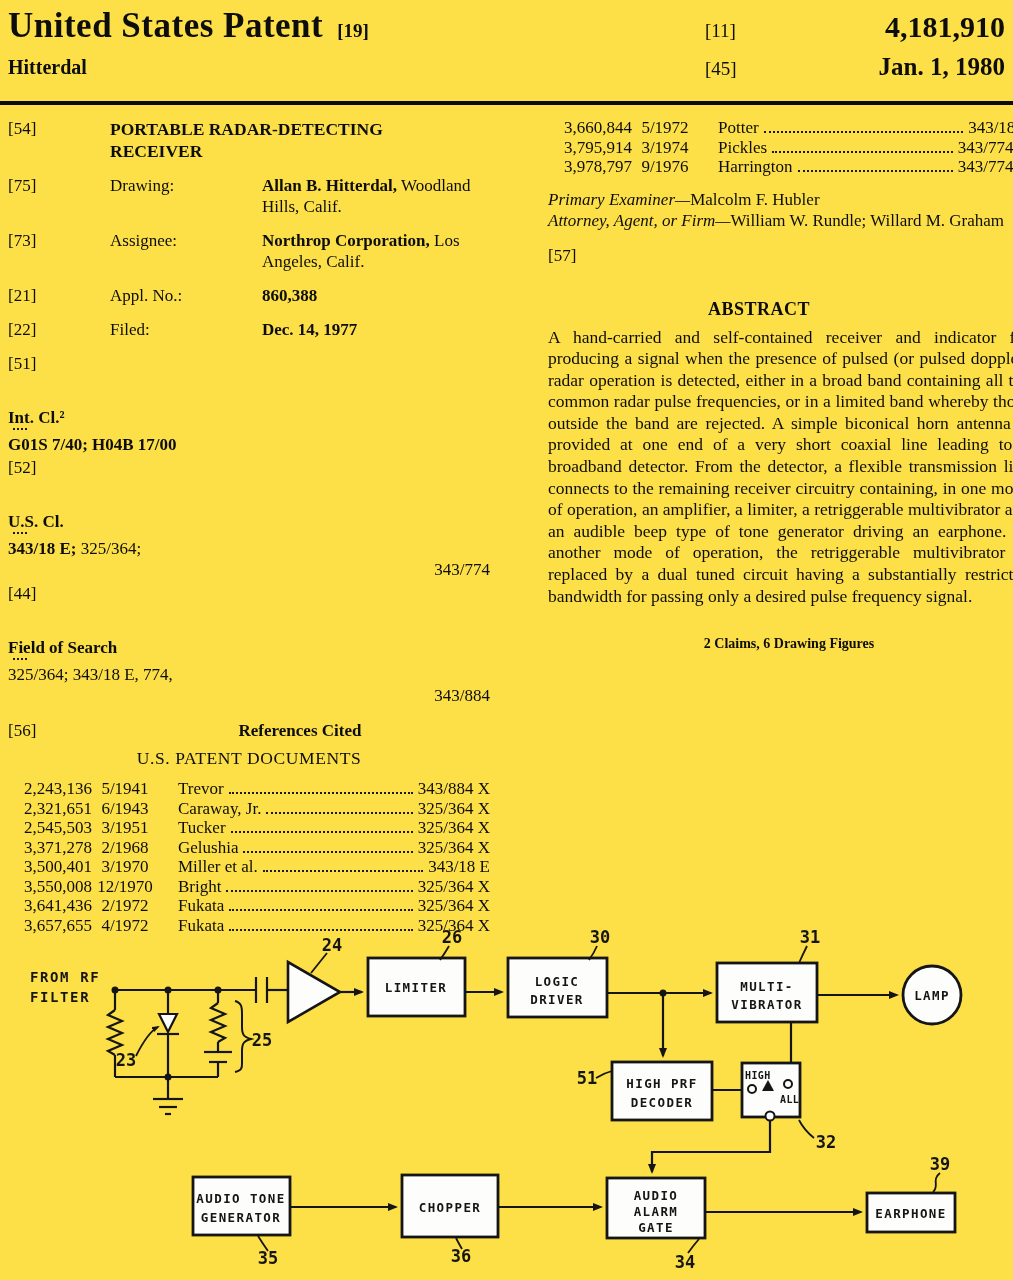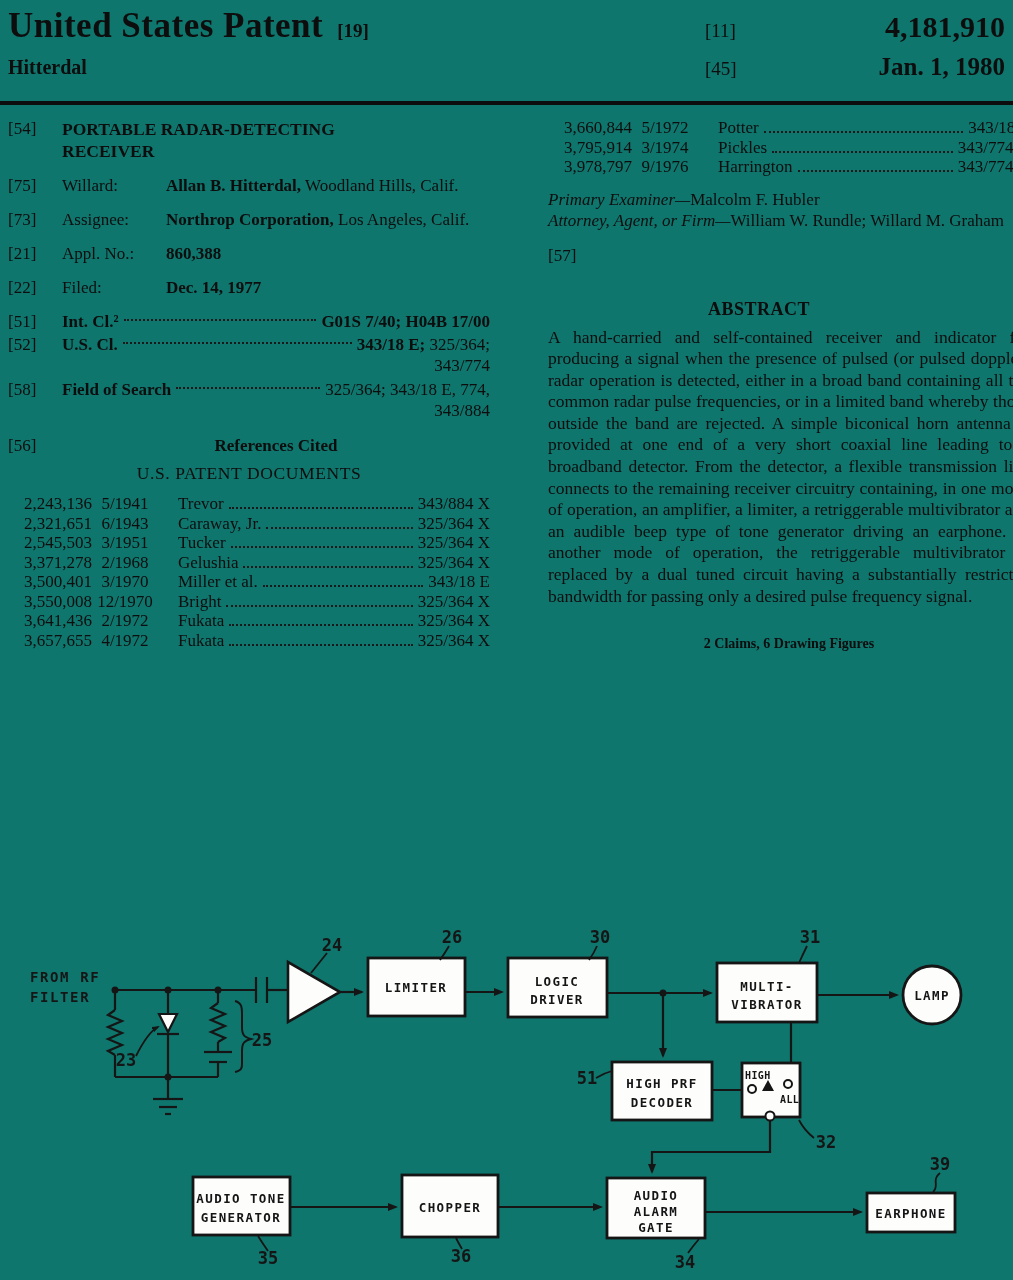--- a/index.html
+++ b/index.html
@@ -1,45 +1,45 @@
 <!DOCTYPE html>
 <html><head>
 <meta charset="utf-8">
 <style>
   * { margin:0; padding:0; box-sizing:border-box; }
   html,body { background:#e8e8e8; }
   #page {
     position:relative; width:1013px; height:1280px; margin:0 auto;
-    background:#0f766e; color:#0d0d0d; overflow:hidden;
+    background:#fde047; color:#0d0d0d; overflow:hidden;
     font-family:"Liberation Serif","DejaVu Serif",serif;
   }
   
   #hdr { position:absolute; left:8px; top:6px; right:8px; }
   .hdr-title { font-size:35px; font-weight:bold; letter-spacing:.5px; display:inline; }
   .hdr-tag { font-size:19px; font-weight:bold; margin-left:14px; }
   .hdr-surname { font-size:20px; font-weight:bold; margin-top:10px; }
   .hdr-right { position:absolute; right:0; top:4px; width:300px; text-align:right; }
   .hdr-num-row { display:flex; justify-content:space-between; align-items:baseline; margin-bottom:9px; }
   .brk { font-size:19px; }
   .pat-no { font-size:30px; font-weight:bold; }
   .pat-date { font-size:25px; font-weight:bold; }
   #rule { position:absolute; left:0; right:0; top:101px; height:4px; background:#0d0d0d; }
 
   
   #col-l { position:absolute; left:8px; top:118px; width:482px; font-size:17px; line-height:21px; }
   #col-r { position:absolute; left:548px; top:118px; width:482px; font-size:17px; line-height:21px; }
 
-  .frow { display:flex; margin-bottom:13px; }
+  .frow { display:flex; margin-bottom:13px;gap:48px; }
   .ftag { width:54px; flex:0 0 54px; }
   .flabel { width:104px; flex:0 0 104px; font-weight:normal; }
   .fval { flex:1; }
   .b { font-weight:bold; }
   .inv-title { font-weight:bold; font-size:17.5px; line-height:22px; width:330px; }
 
-  .clsrow { display:flex; align-items:center; }
+  .clsrow { display:flex; align-items:flex-start;flex-direction:column; }
   .leader { flex:1; border-bottom:2.4px dotted #1a1a1a; margin:0 5px 4px 5px; min-width:14px; }
   .cont2 { text-align:right; }
 
   .center { text-align:center; }
   .refs-cited { font-weight:bold; }
   .usdocs { letter-spacing:.6px; margin:7px 0 10px 0; font-size:17.5px; }
 
   .refrow { display:flex; align-items:baseline; line-height:19.5px; }
   .rn { flex:0 0 88px; padding-left:16px; }
   .rd { flex:0 0 58px; text-align:center; }
@@ -90,21 +90,21 @@
 
   <div id="col-l">
 
     <div class="frow">
       <span class="ftag">[54]</span>
       <span class="inv-title">PORTABLE RADAR-DETECTING RECEIVER</span>
     </div>
 
     <div class="frow">
       <span class="ftag">[75]</span>
-      <span class="flabel">Willard:</span>
+      <span class="flabel">Drawing:</span>
       <span class="fval"><span class="b">Allan B. Hitterdal,</span><span> Woodland Hills, Calif.</span></span>
     </div>
 
     <div class="frow">
       <span class="ftag">[73]</span>
       <span class="flabel">Assignee:</span>
       <span class="fval"><span class="b">Northrop Corporation,</span><span> Los Angeles, Calif.</span></span>
     </div>
 
     <div class="frow">
@@ -128,21 +128,21 @@
 
     <div class="clsrow">
       <span class="ftag">[52]</span>
       <span class="b">U.S. Cl.</span>
       <span class="leader"></span>
       <span><span class="b">343/18 E;</span><span> 325/364;</span></span>
     </div>
     <div class="cont2" style="margin-bottom:3px;">343/774</div>
 
     <div class="clsrow">
-      <span class="ftag">[58]</span>
+      <span class="ftag">[44]</span>
       <span class="b">Field of Search</span>
       <span class="leader"></span>
       <span>325/364; 343/18 E, 774,</span>
     </div>
     <div class="cont2" style="margin-bottom:14px;">343/884</div>
 
     <div class="frow" style="margin-bottom:0;">
       <span class="ftag">[56]</span>
       <span class="fval center refs-cited">References Cited</span>
     </div>

